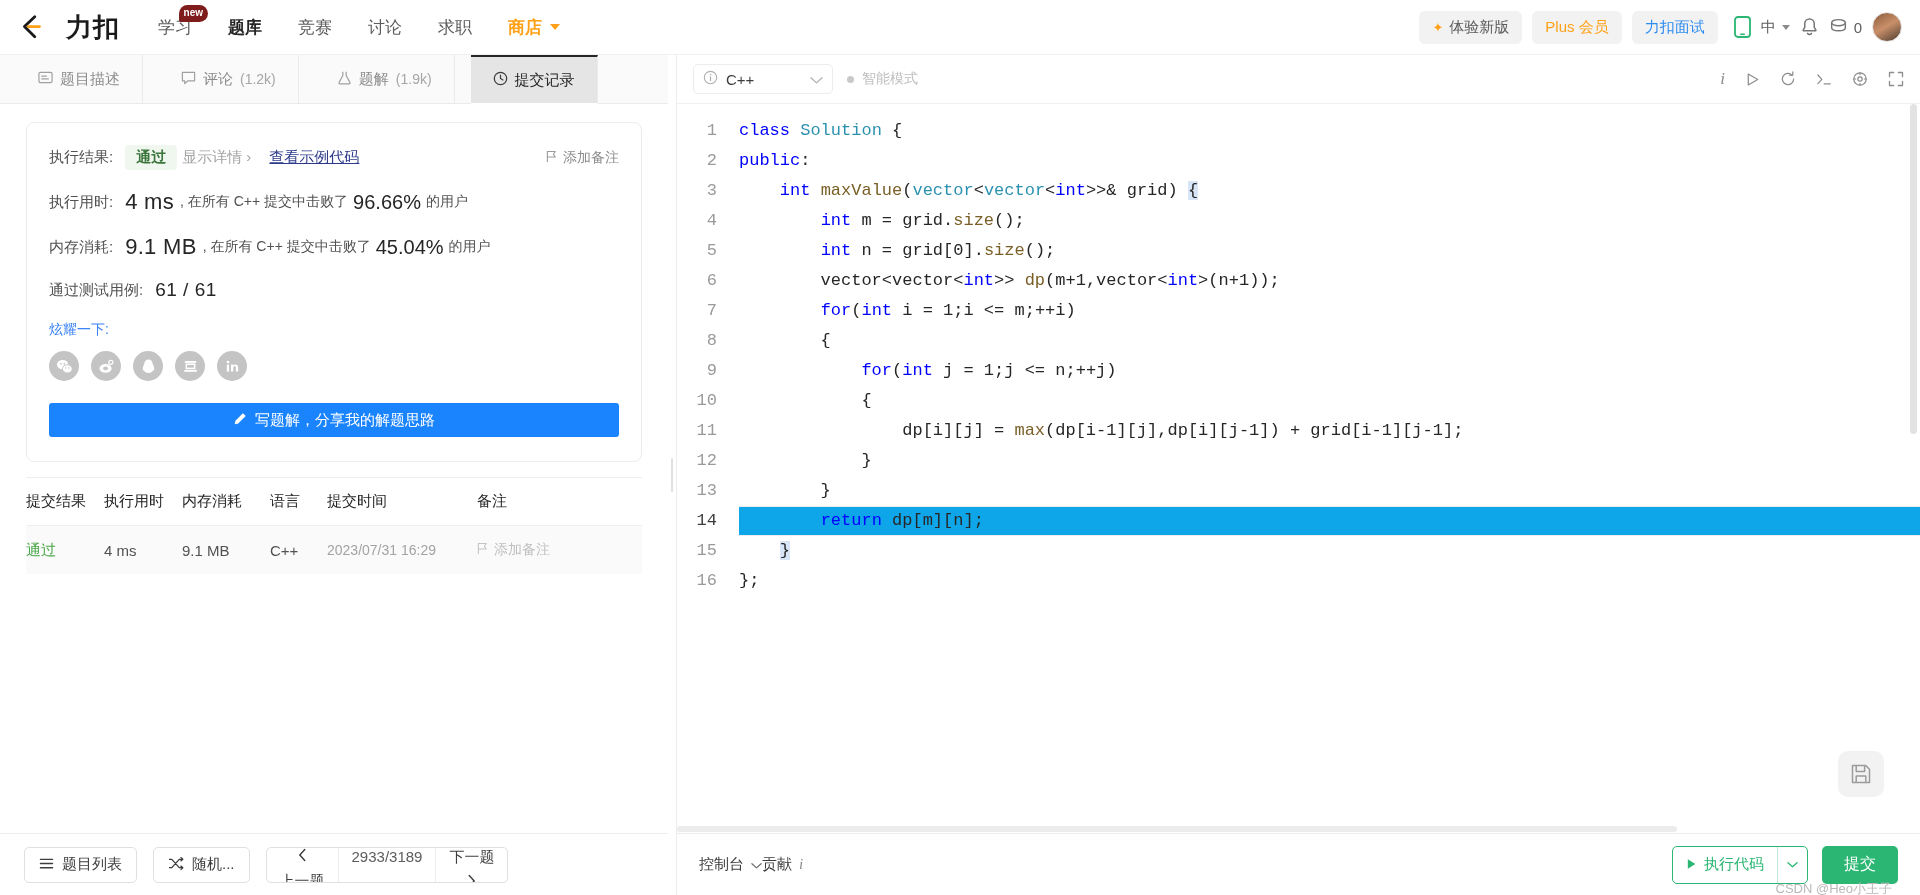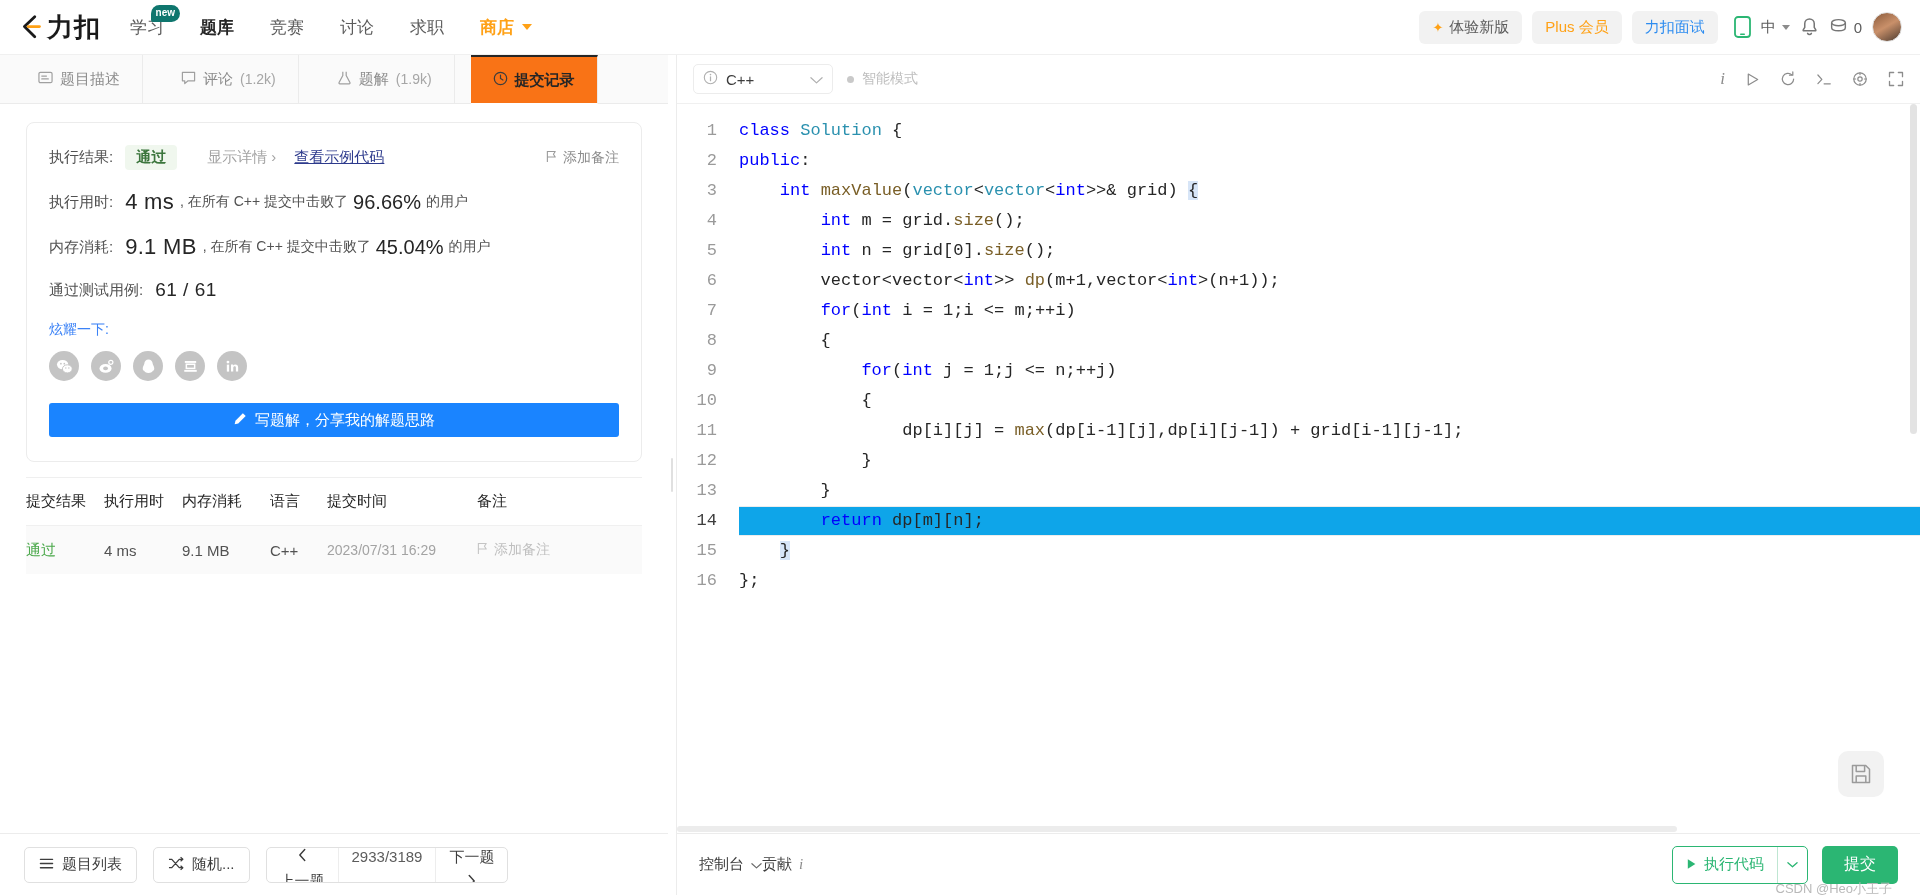--- a/index.html
+++ b/index.html
@@ -13,37 +13,37 @@
   .app { width: 1920px; height: 895px; display: flex; flex-direction: column; }
 
   
   .header {
     height: 55px; min-height: 55px;
     display: flex; align-items: center;
     padding: 0 18px 0 16px;
     border-bottom: 1px solid #f0f0f0;
     background: #fff;
   }
-  .logo { display: flex; align-items: center; gap: 1px; margin-right: 11px; cursor: pointer; }
+  .logo { display: flex; align-items: center; gap: 20px; margin-right: 20px; cursor: pointer; }
   .logo-mark { width: 30px; height: 30px; }
   .logo-text { font-size: 26px; font-weight: 700; letter-spacing: 1px; color: #1a1a1a; }
   .nav { display: flex; align-items: center; gap: 0px; }
   .nav-item {
     position: relative; font-size: 17px; color: #5c5c5c;
     padding: 6px 18px; cursor: pointer; white-space: nowrap;
   }
   .nav-item.active { color: #262626; font-weight: 700; }
   .nav-item.shop { color: #ffa116; font-weight: 700; display: flex; align-items: center; gap: 8px; }
   .caret-down {
     width: 0; height: 0; border-left: 5px solid transparent;
     border-right: 5px solid transparent; border-top: 6px solid #ffa116;
   }
   .badge-new {
     position: absolute; top: -5px; right: 2px;
-    background: #0f766e; color: #fff; font-size: 10px; line-height: 1;
+    background: #7f1d1d; color: #fff; font-size: 10px; line-height: 1;
     padding: 3px 5px 4px; border-radius: 9px 9px 9px 2px; font-weight: 600;
   }
   .header-right { margin-left: auto; display: flex; align-items: center; gap: 10px; }
   .pill {
     background: #f2f2f2; border-radius: 6px; padding: 7px 13px;
     font-size: 15px; color: #5c5c5c; cursor: pointer;
     display: flex; align-items: center; gap: 6px; white-space: nowrap;
   }
   .pill.plus { color: #ffa116; }
   .pill.interview { color: #2d8cf0; }
@@ -68,40 +68,40 @@
     height: 49px; min-height:49px; display: flex; align-items: stretch;
     background: #fafafa; border-bottom: 1px solid #ebebeb;
   }
   .tab {
     display: flex; align-items: center; gap: 7px;
     padding: 0 22px; font-size: 15px; color: #8c8c8c; cursor: pointer;
     border-right: 1px solid #ebebeb; white-space: nowrap; margin-left: 16px;
   }
   .tab .cnt { color: #a6a6a6; font-size: 14px; }
   .tab.active {
-    background: #f97316; color: #262626; font-weight: 700;
+    background: #e5e5e5; color: #262626; font-weight: 400;
     border-top: 2px solid #262626; border-right: 1px solid #ebebeb;
     border-bottom: 1px solid #fff; margin-bottom: -1px;
   }
   .tab svg { flex: none; }
 
   .left-scroll { flex: 1; overflow: hidden; padding: 18px 26px 0 26px; position: relative; }
 
   .result-card {
     border: 1px solid #ececec; border-radius: 8px; padding: 22px 22px 24px 22px;
     background: #fff;
   }
   .rrow { display: flex; align-items: center; font-size: 15px; color: #525252; margin-bottom: 19px; }
   .rrow:last-child { margin-bottom: 0; }
   .rlabel { color: #525252; }
   .pass-badge {
     background: #f0f7ee; color: #3c763d; font-weight: 700; font-size: 15px;
     border-radius: 4px; padding: 3px 11px; margin-left: 12px;
   }
-  .link-gray { color: #a3a3a3; font-size: 15px; margin-left: 30px; cursor: pointer; }
+  .link-gray { color: #a3a3a3; font-size: 15px; margin-left: 5px; cursor: pointer; }
   .link-blue { color: #2d3a8c; font-size: 15px; margin-left: 18px; cursor: pointer; text-decoration: underline; }
   .note-btn { margin-left: auto; color: #8c8c8c; font-size: 14px; display: flex; align-items: center; gap: 6px; cursor: pointer; }
   .bignum { font-size: 22px; font-weight: 400; color: #262626; margin: 0 6px 0 12px; letter-spacing: .3px; }
   .pct { font-size: 20px; font-weight: 500; color: #262626; margin: 0 5px; }
   .small-note { font-size: 14px; color: #525252; }
   .cases { font-size: 19px; color: #262626; margin-left: 12px; letter-spacing: .5px; }
 
   .brag-label { font-size: 14px; color: #3b82f6; margin: 20px 0 12px 0; }
   .share-row { display: flex; gap: 12px; margin-bottom: 22px; }
   .share-ic {

